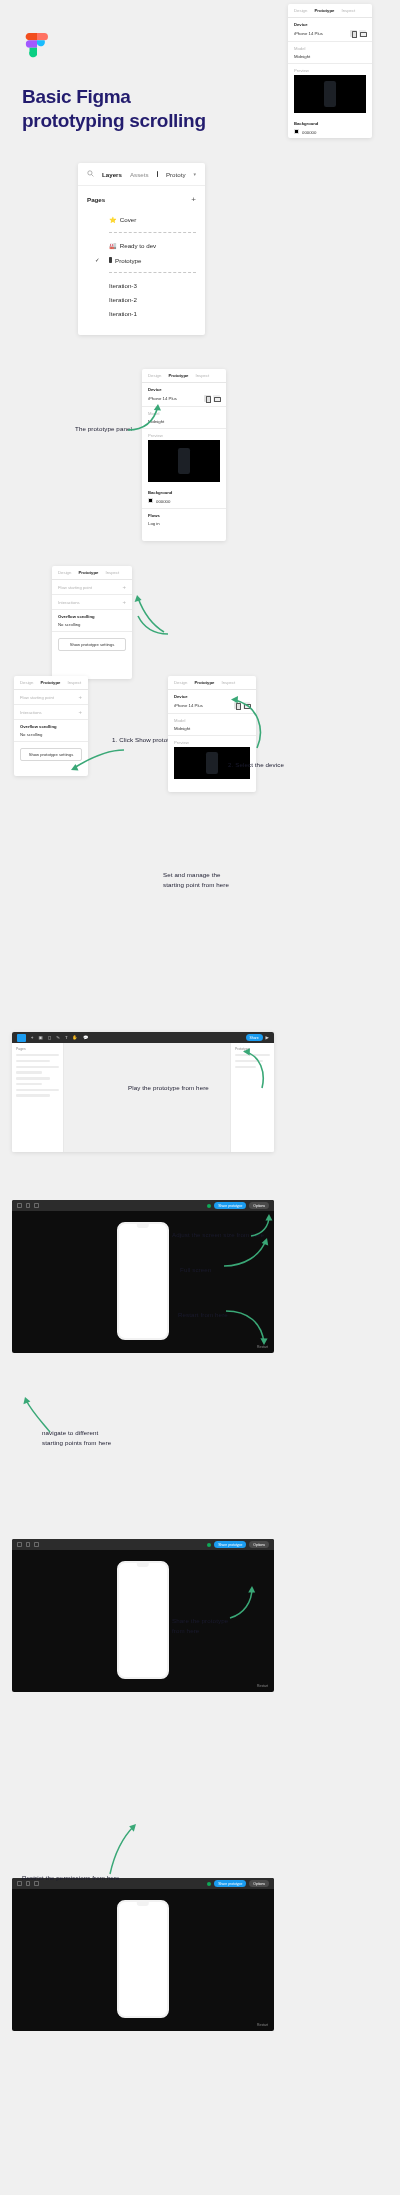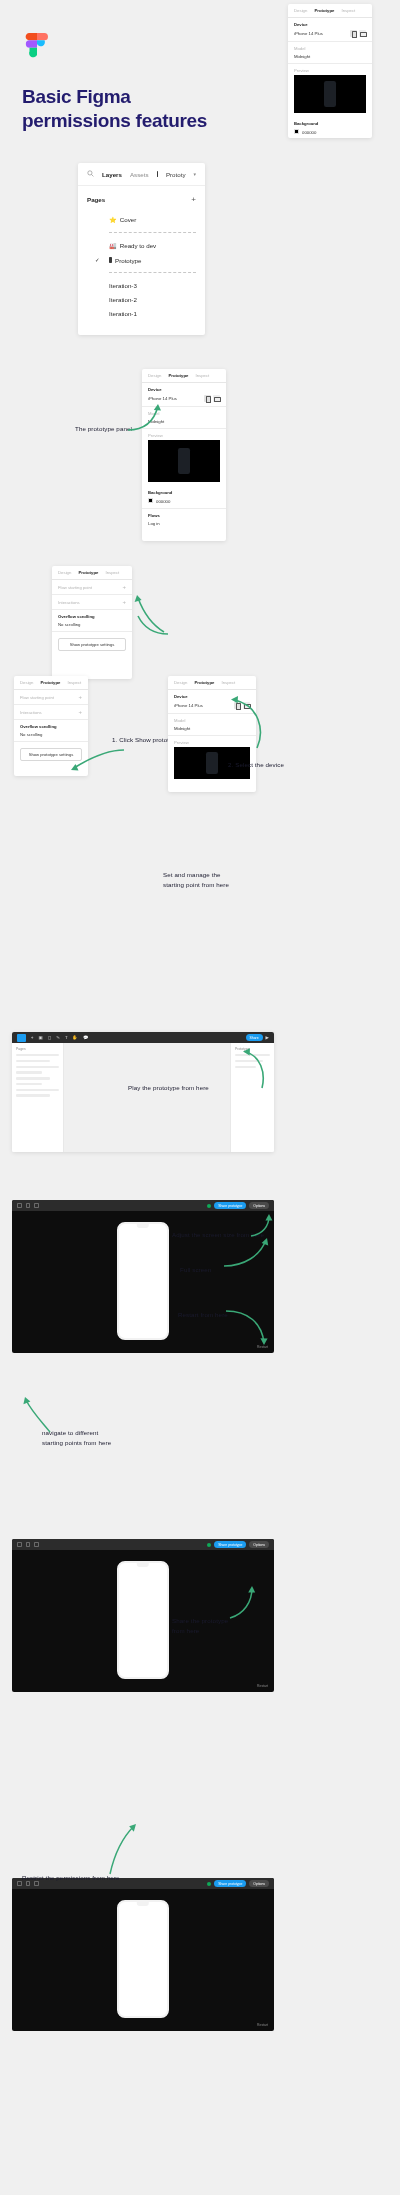--- a/index.html
+++ b/index.html
@@ -147,21 +147,21 @@
 <div class="abs" id="figma-logo">
   <svg width="30" height="44" viewBox="0 0 30 44">
     <path d="M7.5 0h7.5v7.33H7.5A3.67 3.67 0 1 1 7.5 0z" fill="#F24E1E"></path>
     <path d="M15 0h7.5a3.67 3.67 0 0 1 0 7.33H15V0z" fill="#FF7262"></path>
     <path d="M7.5 7.33H15v7.34H7.5a3.67 3.67 0 0 1 0-7.34z" fill="#A259FF"></path>
     <path d="M15 7.33h7.5a3.67 3.67 0 1 1-7.5 3.67V7.33z" fill="#1ABCFE"></path>
     <path d="M7.5 14.67H15V22a3.75 3.75 0 1 1-7.5-3.67v-3.66z" fill="#0ACF83"></path>
   </svg>
 </div>
 <h1 class="abs" id="hero-title">Basic Figma
-permissions features</h1>
+prototyping scrolling</h1>
 
 <div class="abs card fpanel" style="left:288px; top:4px; width:84px; height:134px;">
   <div class="fp-tabs">
     <span class="fp-tab">Design</span>
     <span class="fp-tab active">Prototype</span>
     <span class="fp-tab">Inspect</span>
   </div>
   <div class="fp-sec">
     <div class="fp-label">Device</div>
     <div class="fp-row">

